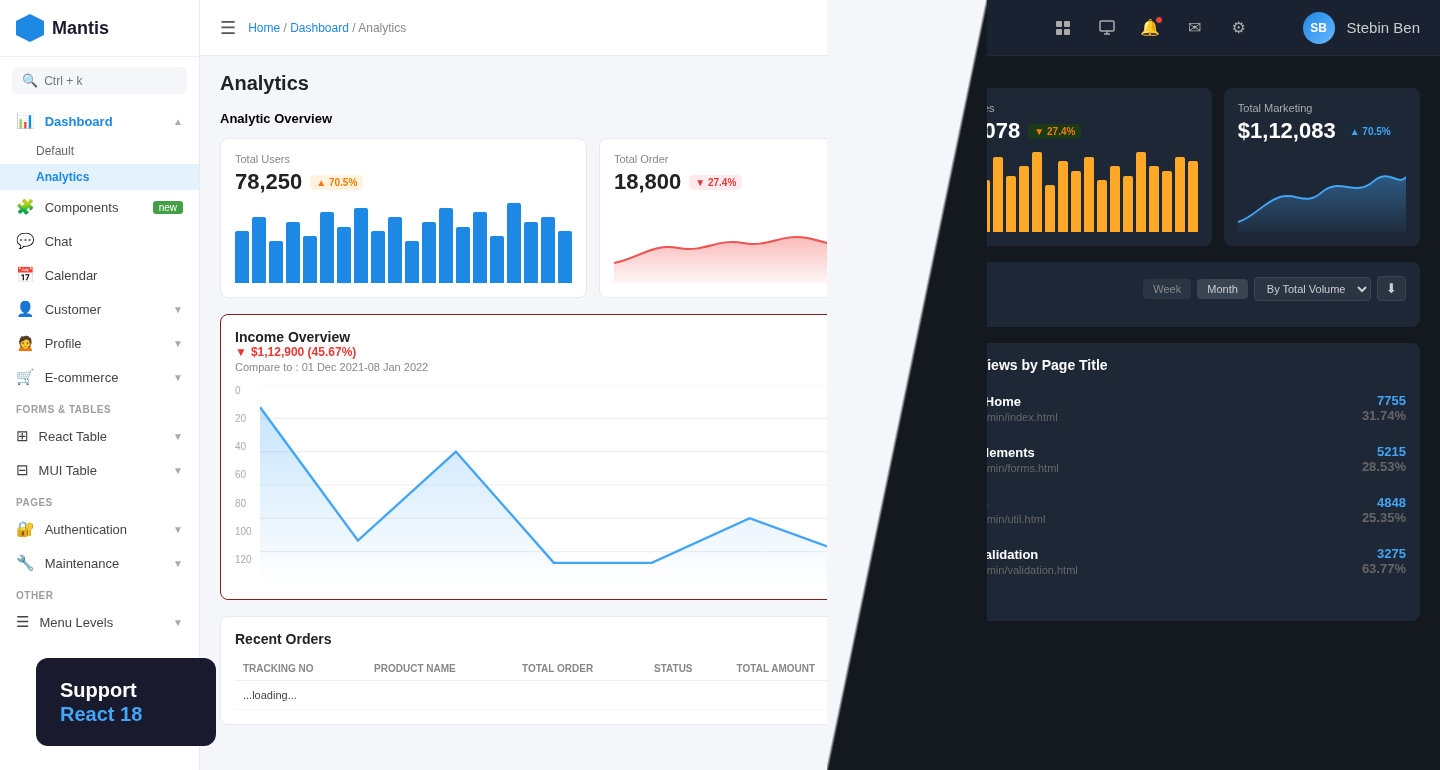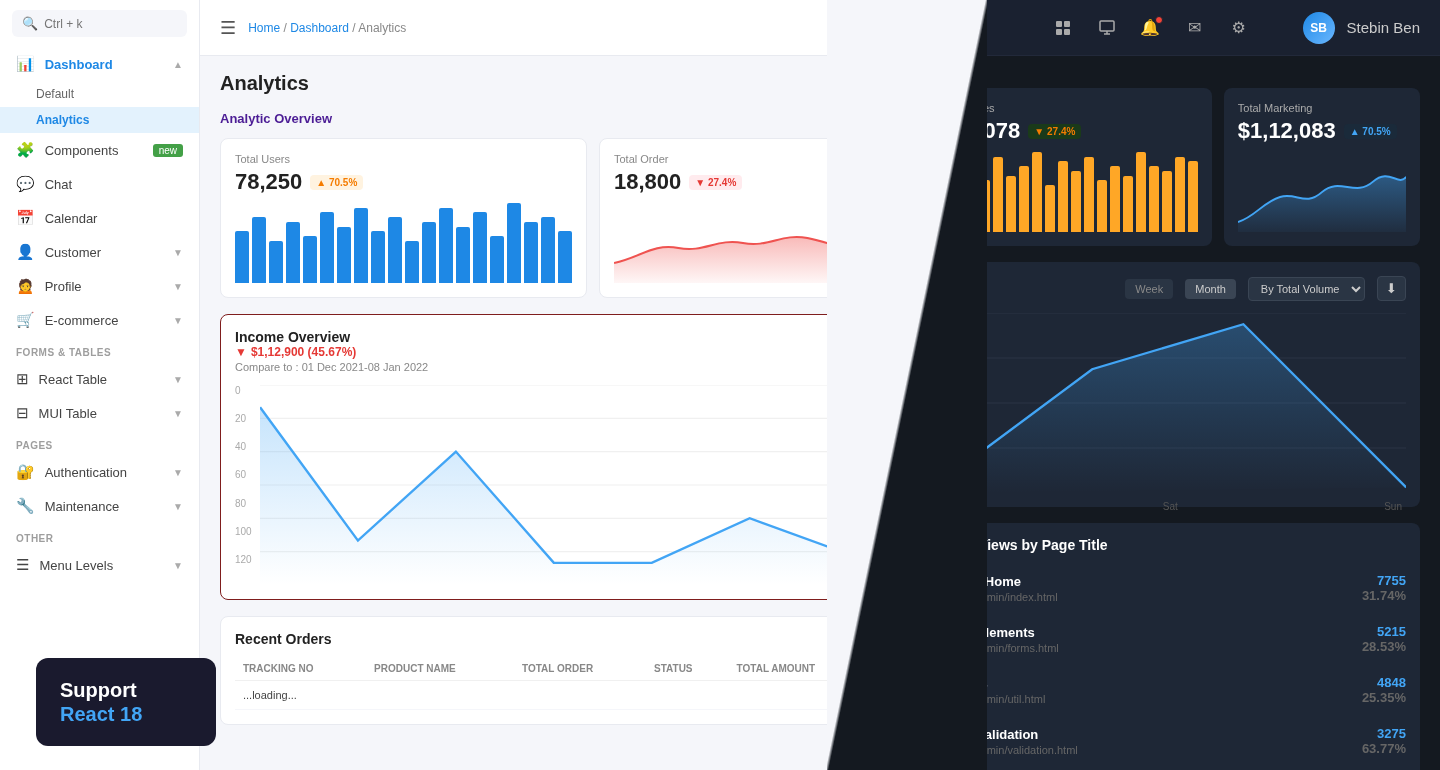--- a/index.html
+++ b/index.html
@@ -129,21 +129,21 @@
       display: flex; align-items: center; justify-content: center;
       font-size: 12px; font-weight: 700; color: #fff; margin-left: 36px;
     }
     .user-name { font-size: 15px; color: #ccc; font-weight: 500; }
 
     
     .page-content { padding: 16px 20px; }
     .page-title { font-size: 20px; font-weight: 700; color: #222; margin-bottom: 16px; }
 
     
-    .stats-section-title { font-size: 13px; font-weight: 600; color: #4c1d95; margin-bottom: 12px; }
+    .stats-section-title { font-size: 13px; font-weight: 600; color: #000000; margin-bottom: 12px; }
 
     
     .stat-card-light {
       background: #fff;
       border-radius: 8px;
       padding: 14px;
       border: 1px solid #e8eaf0;
       flex: 1;
     }
     .stat-card-dark {
@@ -172,21 +172,21 @@
     
     .area-chart { width: 100%; height: 80px; }
 
     
     .section-header {
       display: flex; align-items: center; justify-content: space-between;
       margin-bottom: 12px;
     }
     .section-title { font-size: 14px; font-weight: 600; color: #222; }
     .section-title-dark { font-size: 14px; font-weight: 600; color: #fff; }
-    .chart-controls { display: flex; gap: 12px; align-items: center; }
+    .chart-controls { display: flex; gap: 6px; align-items: center; }
     .ctrl-btn {
       padding: 4px 10px; font-size: 11px; border-radius: 4px;
       cursor: pointer; border: none;
     }
     .ctrl-btn.inactive { background: #2a3544; color: #888; }
     .ctrl-btn.active { background: #3a4554; color: #ccc; }
     .ctrl-select {
       background: #2a3544; color: #ccc; border: 1px solid #3a4554;
       font-size: 11px; padding: 4px 8px; border-radius: 4px; cursor: pointer;
     }
@@ -254,20 +254,24 @@
       padding: 0 20px;
       border-bottom: 1px solid #22293a;
     }
 
     .hamburger-icon { font-size: 18px; color: #555; cursor: pointer; margin-right: 12px; }
   </style>
 </head>
 <body>
 
 <div id="sidebar">
+  <div class="sidebar-logo">
+    <div class="logo-icon"></div>
+    <span class="logo-text">Mantis</span>
+  </div>
   <div class="sidebar-search">
     <span style="color:#aaa;font-size:13px;">🔍</span>
     <input type="text" placeholder="Ctrl + k" style="">
   </div>
 
   <nav class="sidebar-nav">
 
     <div class="nav-item parent" style="color:#1e88e5;">
       <span class="nav-icon">📊</span>
       <span>Dashboard</span>
@@ -586,41 +590,20 @@
           <div style="height:24px;"></div>
           <div class="chart-controls">
             <button class="ctrl-btn inactive">Week</button>
             <button class="ctrl-btn active">Month</button>
             <select class="ctrl-select">
               <option>By Total Volume</option>
             </select>
             <button class="ctrl-download">⬇</button>
           </div>
         </div>
-        <div style="height:180px; position:relative;">
-          <svg width="100%" height="100%" viewBox="0 0 400 160" preserveAspectRatio="none">
-            <defs>
-              <linearGradient id="darkBlueGrad" x1="0" y1="0" x2="0" y2="1">
-                <stop offset="0%" stop-color="#42a5f5" stop-opacity="0.3"></stop>
-                <stop offset="100%" stop-color="#42a5f5" stop-opacity="0.0"></stop>
-              </linearGradient>
-            </defs>
-            <line x1="0" y1="0" x2="400" y2="0" stroke="#2a3544" stroke-width="1"></line>
-            <line x1="0" y1="40" x2="400" y2="40" stroke="#2a3544" stroke-width="1"></line>
-            <line x1="0" y1="80" x2="400" y2="80" stroke="#2a3544" stroke-width="1"></line>
-            <line x1="0" y1="120" x2="400" y2="120" stroke="#2a3544" stroke-width="1"></line>
-            <path d="M0,160 L0,150 L130,50 L260,10 L400,155" fill="url(#darkBlueGrad)" stroke="none"></path>
-            <path d="M0,150 L130,50 L260,10 L400,155" fill="none" stroke="#42a5f5" stroke-width="2"></path>
-          </svg>
-          <div class="x-axis" style="color:#555;">
-            <span>Fri</span>
-              <span>Sat</span>
-              <span>Sun</span>
-          </div>
-        </div>
       </div>
 
       <div style="background:#1e2736; border-radius:8px; padding:14px;">
         <div class="section-title-dark" style="margin-bottom:10px;">Page Views by Page Title</div>
         <div class="pv-table" id="pv-table">
             <div class="pv-row">
       <div class="pv-left">
         <div class="pv-title">Admin Home</div>
         <div class="pv-url">/demo/admin/index.html</div>
       </div>

